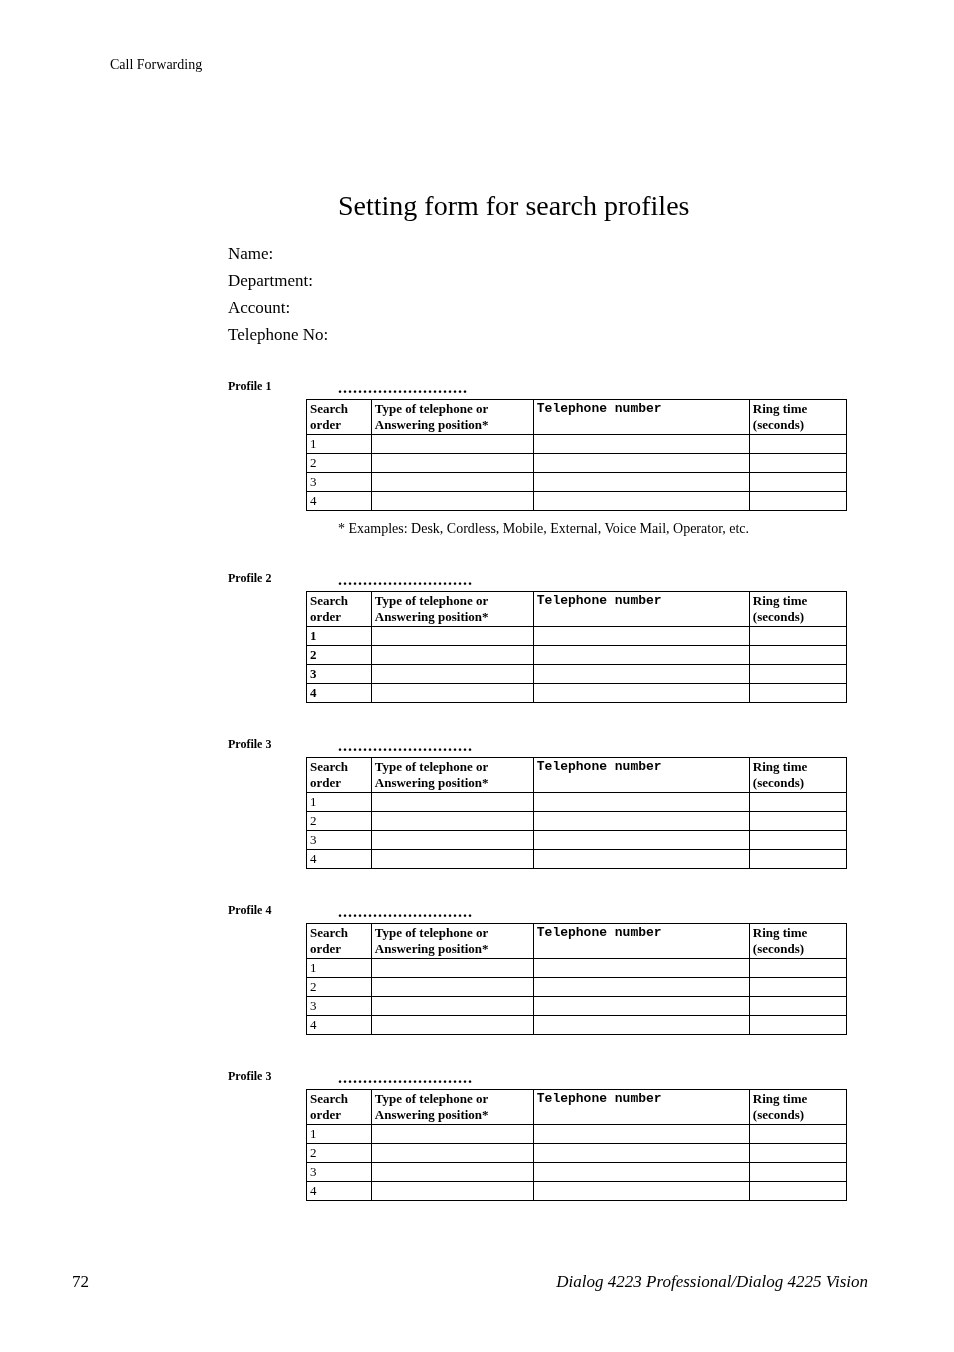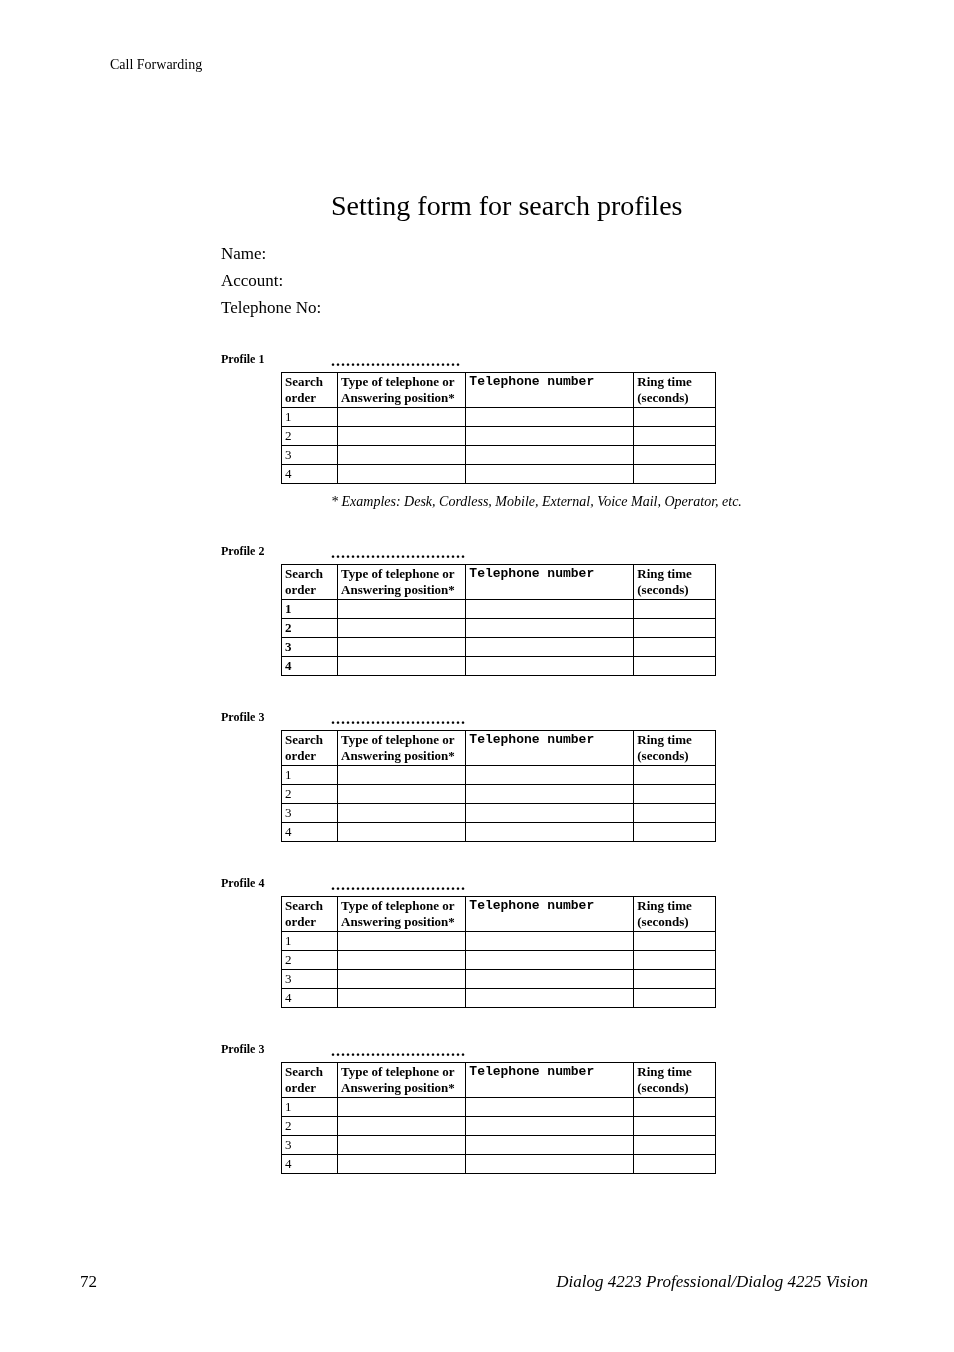--- a/index.html
+++ b/index.html
@@ -17,21 +17,21 @@
     }
     .header-text {
       position: absolute;
       top: 57px;
       left: 110px;
       font-size: 14px;
     }
     .content {
       position: absolute;
       top: 190px;
-      left: 221px;
+      left: 228px;
       width: 640px;
     }
     .main-title {
       font-size: 28px;
       font-weight: normal;
       margin-left: 110px;
       margin-bottom: 22px;
     }
     .field-row {
       font-size: 17px;
@@ -49,23 +49,23 @@
       font-weight: bold;
     }
     .profile-dots {
       margin-left: 110px;
       font-size: 16px;
       font-weight: bold;
       letter-spacing: 1px;
       margin-bottom: 2px;
     }
     table.profile-table {
-      margin-left: 60px;
+      margin-left: 78px;
       border-collapse: collapse;
-      width: 435px;
+      width: 541px;
     }
     table.profile-table th,
     table.profile-table td {
       border: 1px solid #000;
       padding: 1px 3px;
       font-size: 13px;
       text-align: left;
       vertical-align: top;
     }
     table.profile-table th {
@@ -76,33 +76,32 @@
       height: 19px;
     }
     .col-order { width: 60px; }
     .col-type { width: 150px; }
     .col-tel { width: 200px; font-family: Liberation Mono, monospace; }
     .col-ring { width: 90px; }
     .note-text {
       margin-left: 110px;
       margin-top: 10px;
       font-size: 14px;
-      font-style: italic;
     }
     .footer {
       position: absolute;
       bottom: 60px;
       left: 0;
       width: 100%;
       padding: 0 100px;
     }
     .page-num {
       font-size: 17px;
       position: absolute;
-      left: 80px;
+      left: 72px;
       bottom: 0;
     }
     .footer-text {
       font-size: 17px;
       font-style: italic;
       position: absolute;
       right: 86px;
       bottom: 0;
     }
     .bold-row td:first-child {
@@ -110,20 +109,21 @@
     }
   </style>
 </head>
 <body>
 
 <div class="header-text">Call Forwarding</div>
 
 <div class="content">
   <h1 class="main-title">Setting form for search profiles</h1>
   <div class="field-row">Name:</div>
+  <div class="field-row">Department:</div>
   <div class="field-row">Account:</div>
   <div class="field-row">Telephone No:</div>
 
   <div class="profile-section">
     <div class="profile-label">Profile 1</div>
     <div class="profile-dots">..........................</div>
     <table class="profile-table">
       <thead>
         <tr>
           <th class="col-order">Search order</th>

